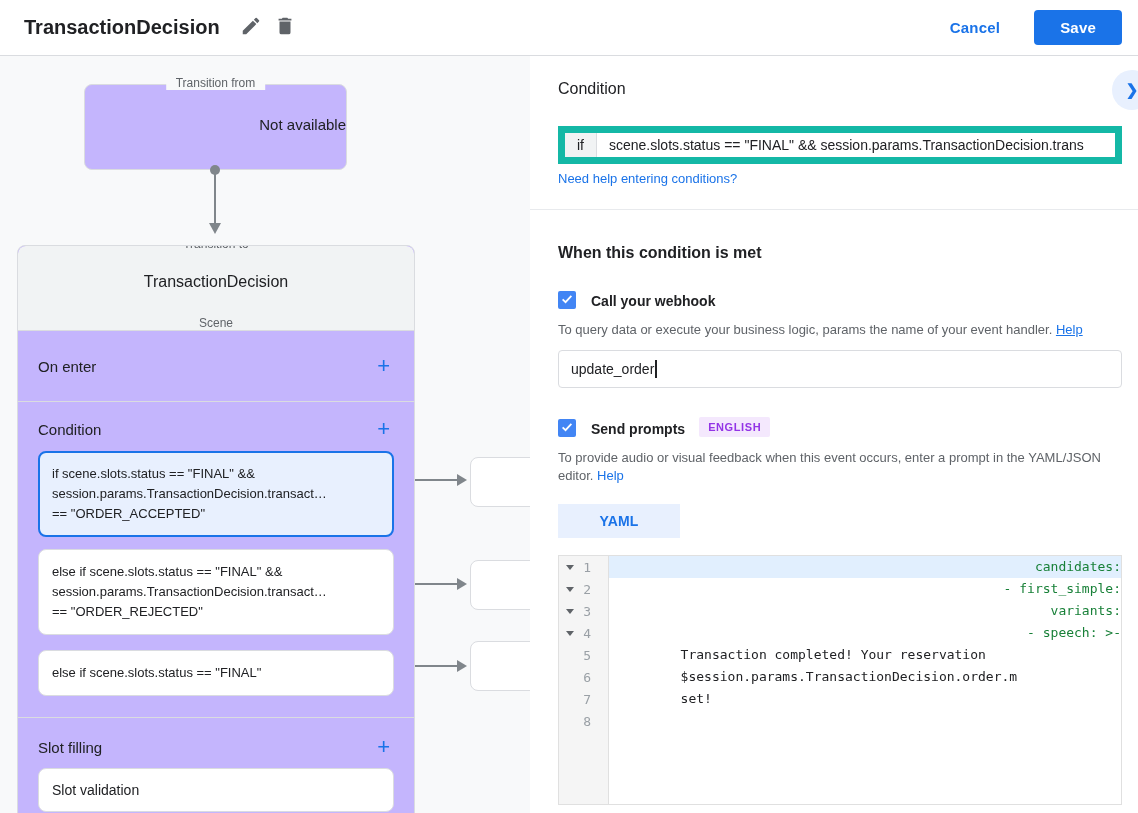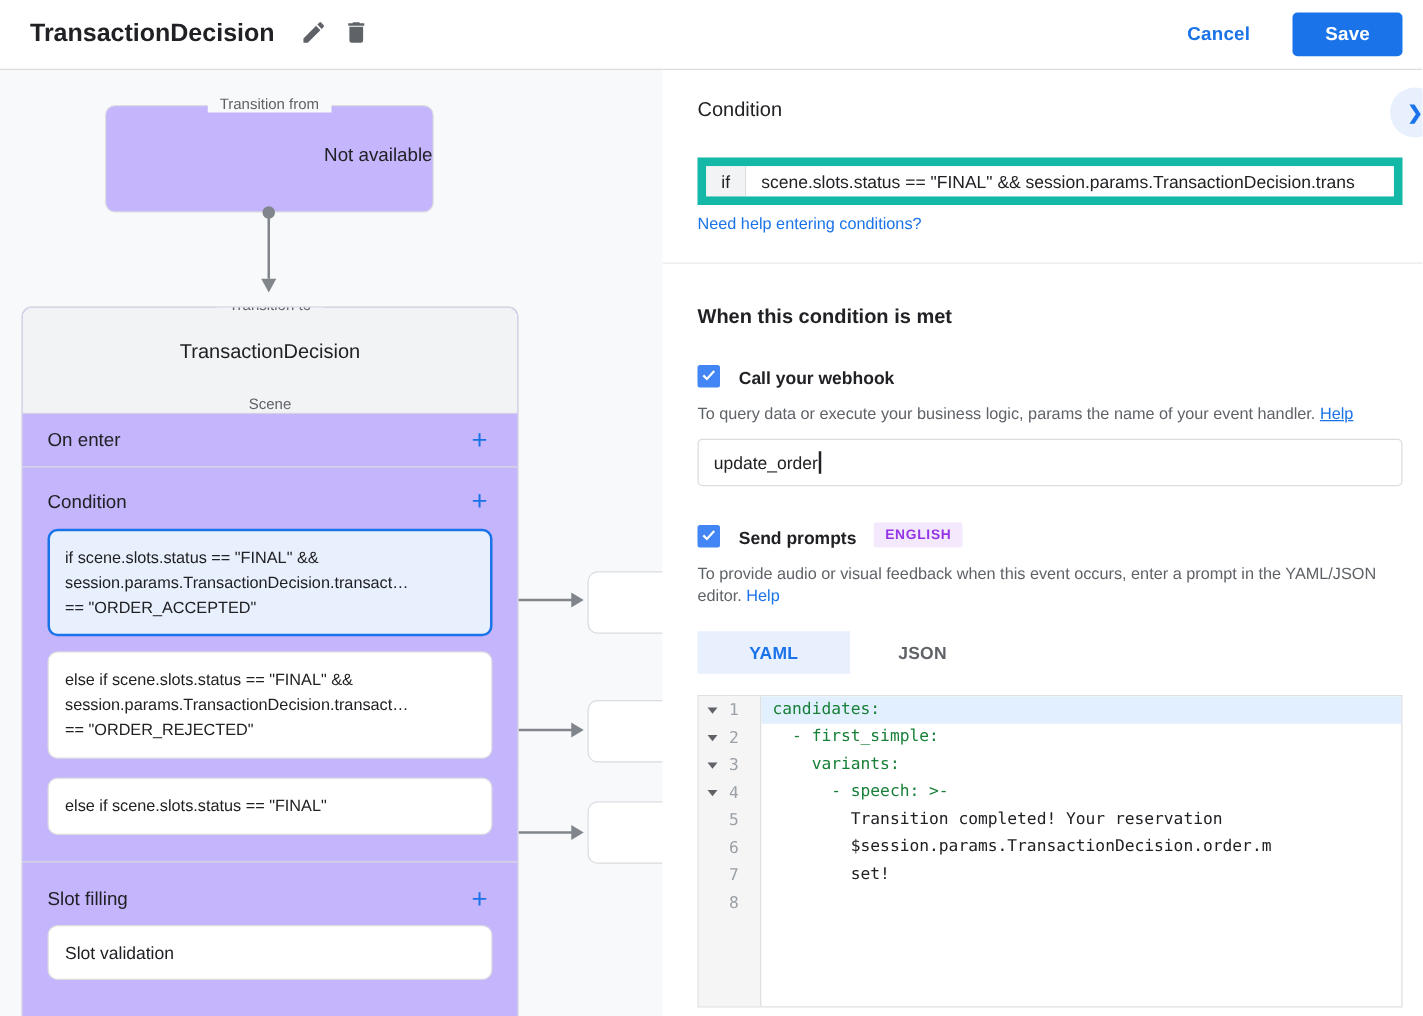--- a/index.html
+++ b/index.html
@@ -63,21 +63,21 @@
   }
   .tt-title{ font-size:16px; color:#202124; }
   .tt-subtitle{ font-size:12px; color:#5f6368; margin-top:25px; }
 
   .section{ border-bottom:1px solid #dadce0; padding:0 20px; }
   .section-row{ display:flex; align-items:center; justify-content:space-between; }
   .section-label{ font-size:15px; color:#202124; }
   .add-btn{ background:none; border:none; cursor:pointer; padding:2px 4px; line-height:1; }
   .add-icon::before{ content:"+"; color:#1a73e8; font-size:22px; font-weight:400; }
 
-  .sec-onenter{ height:43px; display:flex; align-items:center; }
+  .sec-onenter{ height:71px; display:flex; align-items:center; }
   .sec-onenter .section-row{ width:100%; }
   .sec-condition{ padding-bottom:21px; }
   .sec-condition .section-row{ margin:14px 0 9px; }
   .cond-card{
     background:#fff; border:1px solid #dadce0; border-radius:8px;
     padding:12px 13px; font-size:13px; line-height:20px; color:#202124;
     position:relative; cursor:pointer;
   }
   .cond-card.selected{ background:#e8f0fe; border:2px solid #1a73e8; padding:11px 12px; }
   .cond-card + .cond-card{ margin-top:12px; }
@@ -164,21 +164,21 @@
   .gutter-cell{
     width:50px; flex:none; display:flex; align-items:center; position:relative; z-index:2;
   }
   .fold-icon{
     position:absolute; left:7px; top:9px; width:0; height:0; cursor:pointer;
     border-left:4px solid transparent; border-right:4px solid transparent; border-top:5px solid #5f6368;
   }
   .line-num{ width:40px; text-align:right; padding-right:8px; color:#9aa0a6; font-size:13px; }
   .code-cell{ flex:1; white-space:pre; line-height:22px; padding-left:9px; overflow:hidden; z-index:1; }
   .code-row.hl .code-cell{ background:#e1effe; }
-  .code-key{ color:#188038; }
+  .code-key{ color:#188038;text-align:right; }
   .code-plain{ color:#202124; }
 </style>
 </head>
 <body>
 
 <header class="topbar">
   <h1 class="title">TransactionDecision</h1>
   <button class="icon-btn">
     <span>
       <svg width="22" height="22" viewBox="0 0 24 24">
@@ -317,21 +317,20 @@
     <span class="check-label">Send prompts</span>
     <span class="badge">ENGLISH</span>
   </div>
   <p class="helper">
     <span>To provide audio or visual feedback when this event occurs, enter a prompt in the YAML/JSON editor.</span>
     <a href="#" class="plain-link">Help</a>
   </p>
 
   <div class="tabs">
     <button class="tab t-yaml active">YAML</button>
-    <button class="tab t-json">JSON</button>
   </div>
 
   <div class="editor">
     <div class="gutter-bg"></div>
 
     <div class="code-row hl">
       <div class="gutter-cell">
           <span class="fold-icon"></span>
           <span class="line-num">1</span>
         </div>
@@ -355,21 +354,21 @@
       <div class="gutter-cell">
           <span class="fold-icon"></span>
           <span class="line-num">4</span>
         </div>
       <div class="code-cell code-key">      - speech: &gt;-</div>
     </div>
     <div class="code-row">
       <div class="gutter-cell">
           <span class="line-num">5</span>
         </div>
-      <div class="code-cell code-plain">        Transition completed! Your reservation</div>
+      <div class="code-cell code-plain">        Transaction completed! Your reservation</div>
     </div>
     <div class="code-row">
       <div class="gutter-cell">
           <span class="line-num">6</span>
         </div>
       <div class="code-cell code-plain">        $session.params.TransactionDecision.order.m</div>
     </div>
     <div class="code-row">
       <div class="gutter-cell">
           <span class="line-num">7</span>

